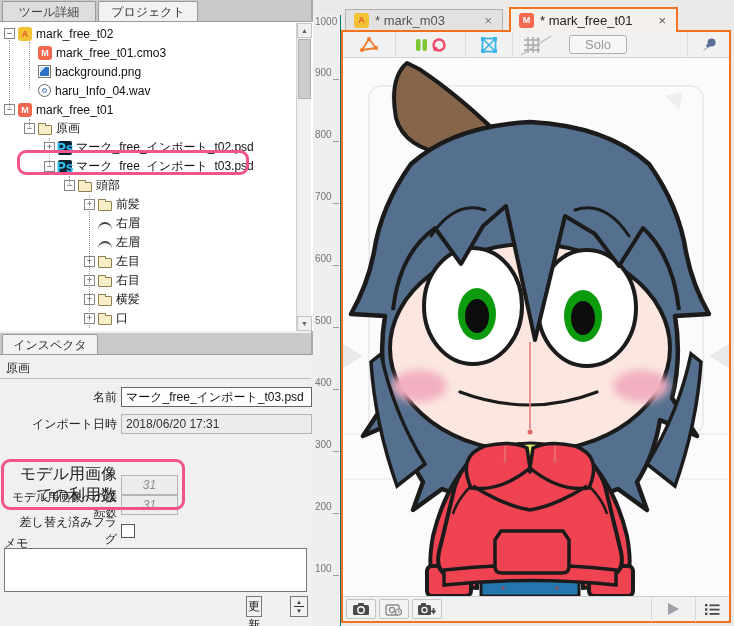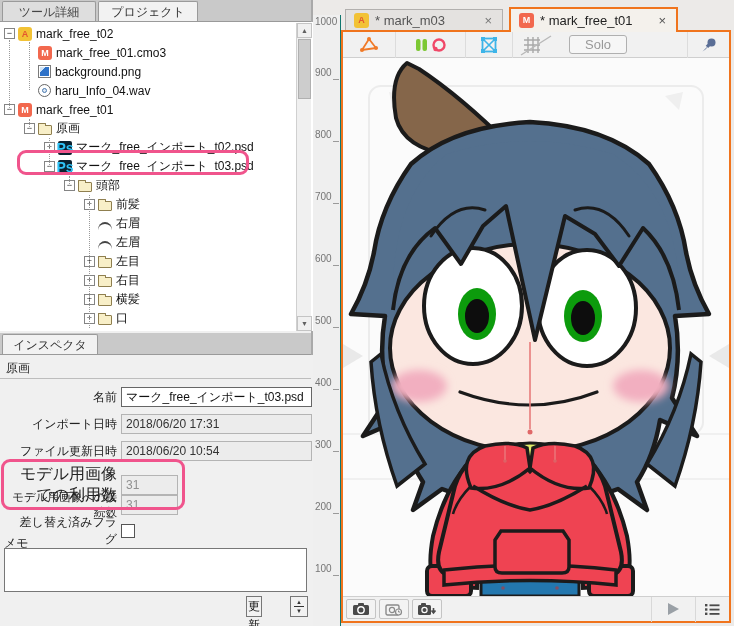--- a/index.html
+++ b/index.html
@@ -41,21 +41,21 @@
   .vthumb{position:absolute;left:1px;top:16px;width:13px;height:60px;background:#cdcdcd;border:1px solid #b0b0b0;}
   
   #insp-strip{top:333px;height:22px;}
   #insp-panel{position:absolute;left:0;top:355px;width:313px;height:271px;background:#f0f0f0;}
   #insp-header{position:absolute;left:0;top:3px;width:311px;height:21px;line-height:21px;padding-left:6px;
                border-bottom:1px solid #bdbdbd;color:#222;}
   .irow{position:absolute;display:flex;align-items:center;margin-left:8px;}
   .ilabel{width:113px;text-align:right;padding-right:4px;color:#222;flex:none;}
   .ifield{height:20px;line-height:18px;padding:0 4px;border:1px solid #b4b4b4;background:#ececec;color:#333;}
   .ifield.editable{background:#fff;border:1px solid #666;color:#111;}
-  .ifield.count{width:57px;text-align:left;color:#909090;}
+  .ifield.count{width:57px;text-align:center;color:#909090;font-style:italic;}
   .ifield.wide{width:191px;}
   .checkbox{width:14px;height:14px;border:1px solid #555;background:#fff;}
   #memo-label{position:absolute;left:4px;top:180px;color:#222;}
   #memo-box{position:absolute;left:4px;top:193px;width:303px;height:44px;background:#fff;border:1px solid #777;}
   #update-btn{position:absolute;left:246px;top:241px;width:16px;height:21px;background:#f2f2f2;border:1px solid #777;
               text-align:center;line-height:19px;color:#111;}
   #stepper{position:absolute;left:290px;top:241px;width:18px;height:21px;background:#f2f2f2;border:1px solid #777;
            display:flex;flex-direction:column;align-items:center;justify-content:center;font-size:6px;color:#333;line-height:6px;}
   #stepper .bar{width:10px;border-top:1px solid #333;margin:1px 0;}
   
@@ -204,24 +204,20 @@
       <div id="insp-header">原画</div>
 
       <div class="irow" style="left:0;top:32px;">
         <span class="ilabel">名前</span>
         <span class="ifield editable wide">マーク_free_インポート_t03.psd</span>
       </div>
       <div class="irow" style="left:0;top:59px;">
         <span class="ilabel">インポート日時</span>
         <span class="ifield wide">2018/06/20 17:31</span>
       </div>
-      <div class="irow" style="left:0;top:86px;">
-        <span class="ilabel">ファイル更新日時</span>
-        <span class="ifield wide">2018/06/20 10:54</span>
-      </div>
       <div class="irow" style="left:0;top:109px;">
         <span class="ilabel" style="font-size:16px;padding-left:9px;">モデル用画像での利用数</span>
         <span class="ifield count">31</span>
       </div>
       <div class="irow" style="left:0;top:135px;">
         <span class="ilabel" style="font-size:11.5px;">モデル用画像への接続数</span>
         <span class="ifield count">31</span>
       </div>
       <div class="irow" style="left:0;top:159px;">
         <span class="ilabel">差し替え済みフラグ</span>

